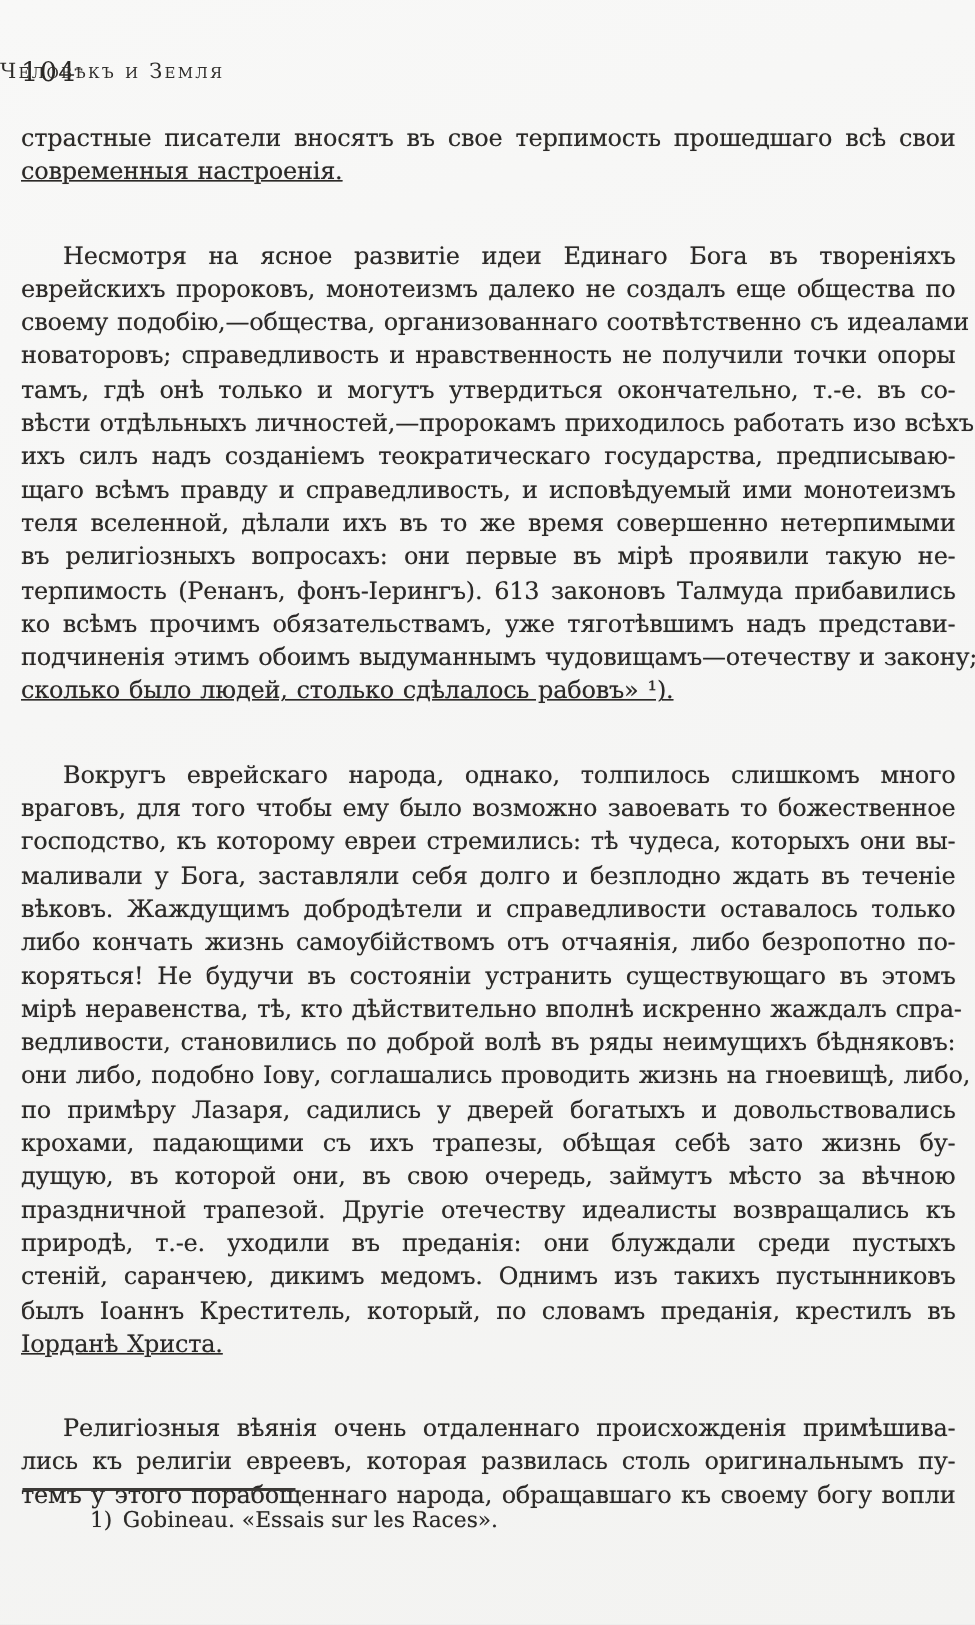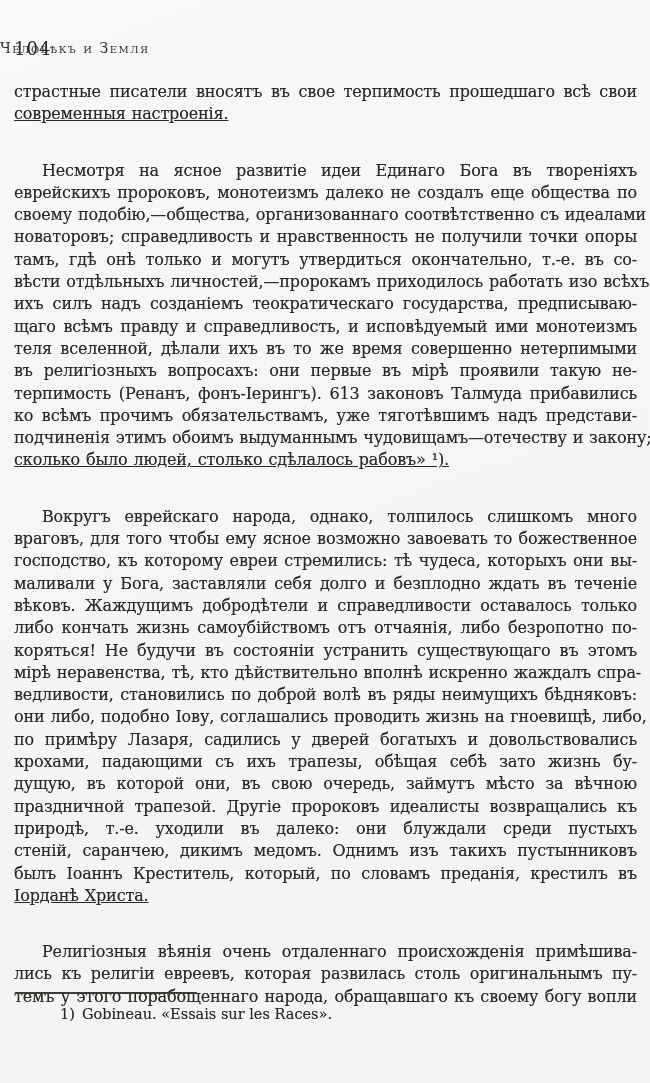--- a/index.html
+++ b/index.html
@@ -98,34 +98,34 @@
         <div class="line">щаго всѣмъ правду и справедливость, и исповѣдуемый ими монотеизмъ</div>
         <div class="line">теля вселенной, дѣлали ихъ въ то же время совершенно нетерпимыми</div>
         <div class="line">въ религіозныхъ вопросахъ: они первые въ мірѣ проявили такую не-</div>
         <div class="line">терпимость (Ренанъ, фонъ-Іерингъ). 613 законовъ Талмуда прибавились</div>
         <div class="line">ко всѣмъ прочимъ обязательствамъ, уже тяготѣвшимъ надъ представи-</div>
         <div class="line">подчиненія этимъ обоимъ выдуманнымъ чудовищамъ—отечеству и закону;</div>
         <div class="line last">сколько было людей, столько сдѣлалось рабовъ» ¹).</div>
       </div>
       <div class="para">
         <div class="line indent">Вокругъ еврейскаго народа, однако, толпилось слишкомъ много</div>
-        <div class="line">враговъ, для того чтобы ему ясное возможно завоевать то божественное</div>
+        <div class="line">враговъ, для того чтобы ему было возможно завоевать то божественное</div>
         <div class="line">господство, къ которому евреи стремились: тѣ чудеса, которыхъ они вы-</div>
         <div class="line">маливали у Бога, заставляли себя долго и безплодно ждать въ теченіе</div>
         <div class="line">вѣковъ. Жаждущимъ добродѣтели и справедливости оставалось только</div>
         <div class="line">либо кончать жизнь самоубійствомъ отъ отчаянія, либо безропотно по-</div>
         <div class="line">коряться! Не будучи въ состояніи устранить существующаго въ этомъ</div>
         <div class="line">мірѣ неравенства, тѣ, кто дѣйствительно вполнѣ искренно жаждалъ спра-</div>
         <div class="line">ведливости, становились по доброй волѣ въ ряды неимущихъ бѣдняковъ:</div>
         <div class="line">они либо, подобно Іову, соглашались проводить жизнь на гноевищѣ, либо,</div>
         <div class="line">по примѣру Лазаря, садились у дверей богатыхъ и довольствовались</div>
         <div class="line">крохами, падающими съ ихъ трапезы, обѣщая себѣ зато жизнь бу-</div>
         <div class="line">дущую, въ которой они, въ свою очередь, займутъ мѣсто за вѣчною</div>
-        <div class="line">праздничной трапезой. Другіе пророковъ идеалисты возвращались къ</div>
-        <div class="line">природѣ, т.-е. уходили въ далеко: они блуждали среди пустыхъ</div>
+        <div class="line">праздничной трапезой. Другіе отечеству идеалисты возвращались къ</div>
+        <div class="line">природѣ, т.-е. уходили въ преданія: они блуждали среди пустыхъ</div>
         <div class="line">стеній, саранчею, дикимъ медомъ. Однимъ изъ такихъ пустынниковъ</div>
         <div class="line">былъ Іоаннъ Креститель, который, по словамъ преданія, крестилъ въ</div>
         <div class="line last">Іорданѣ Христа.</div>
       </div>
       <div class="para">
         <div class="line indent">Религіозныя вѣянія очень отдаленнаго происхожденія примѣшива-</div>
         <div class="line">лись къ религіи евреевъ, которая развилась столь оригинальнымъ пу-</div>
         <div class="line">темъ у этого порабощеннаго народа, обращавшаго къ своему богу вопли</div>
       </div>
     </div>

